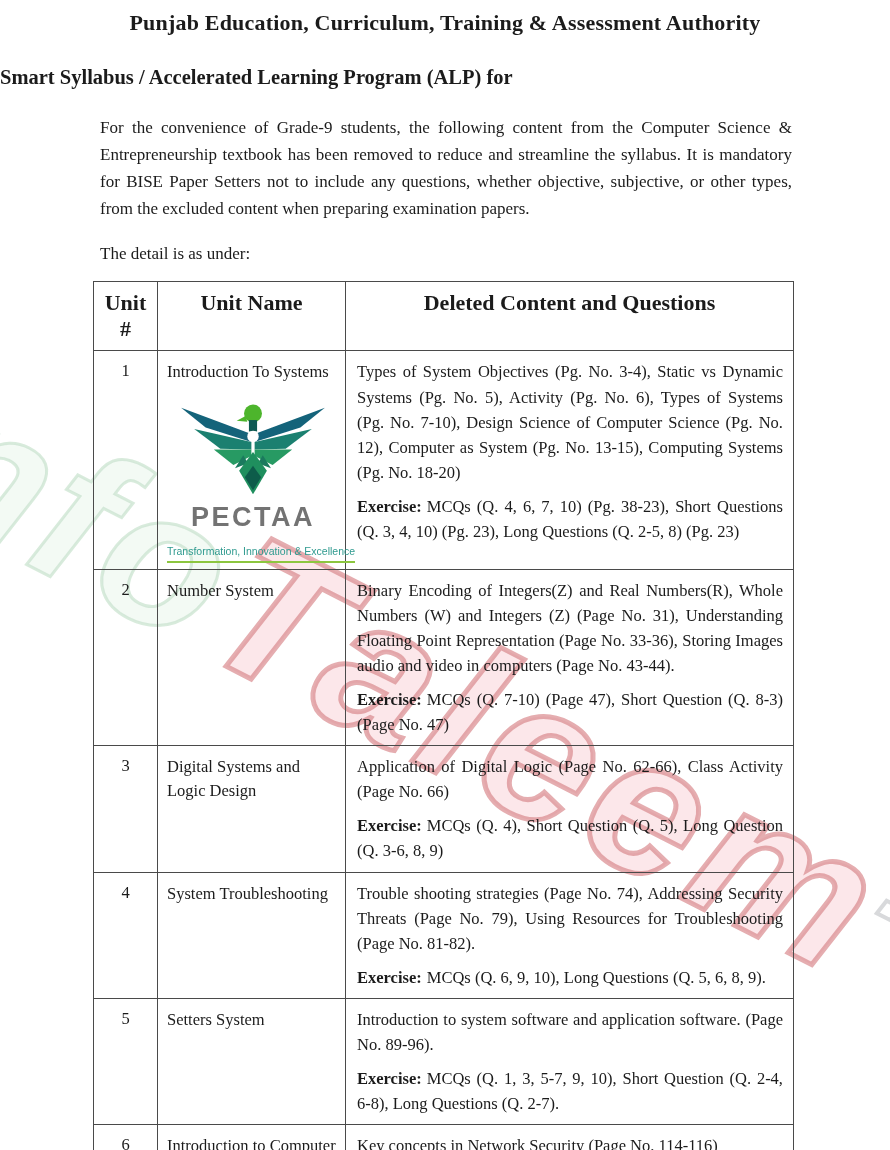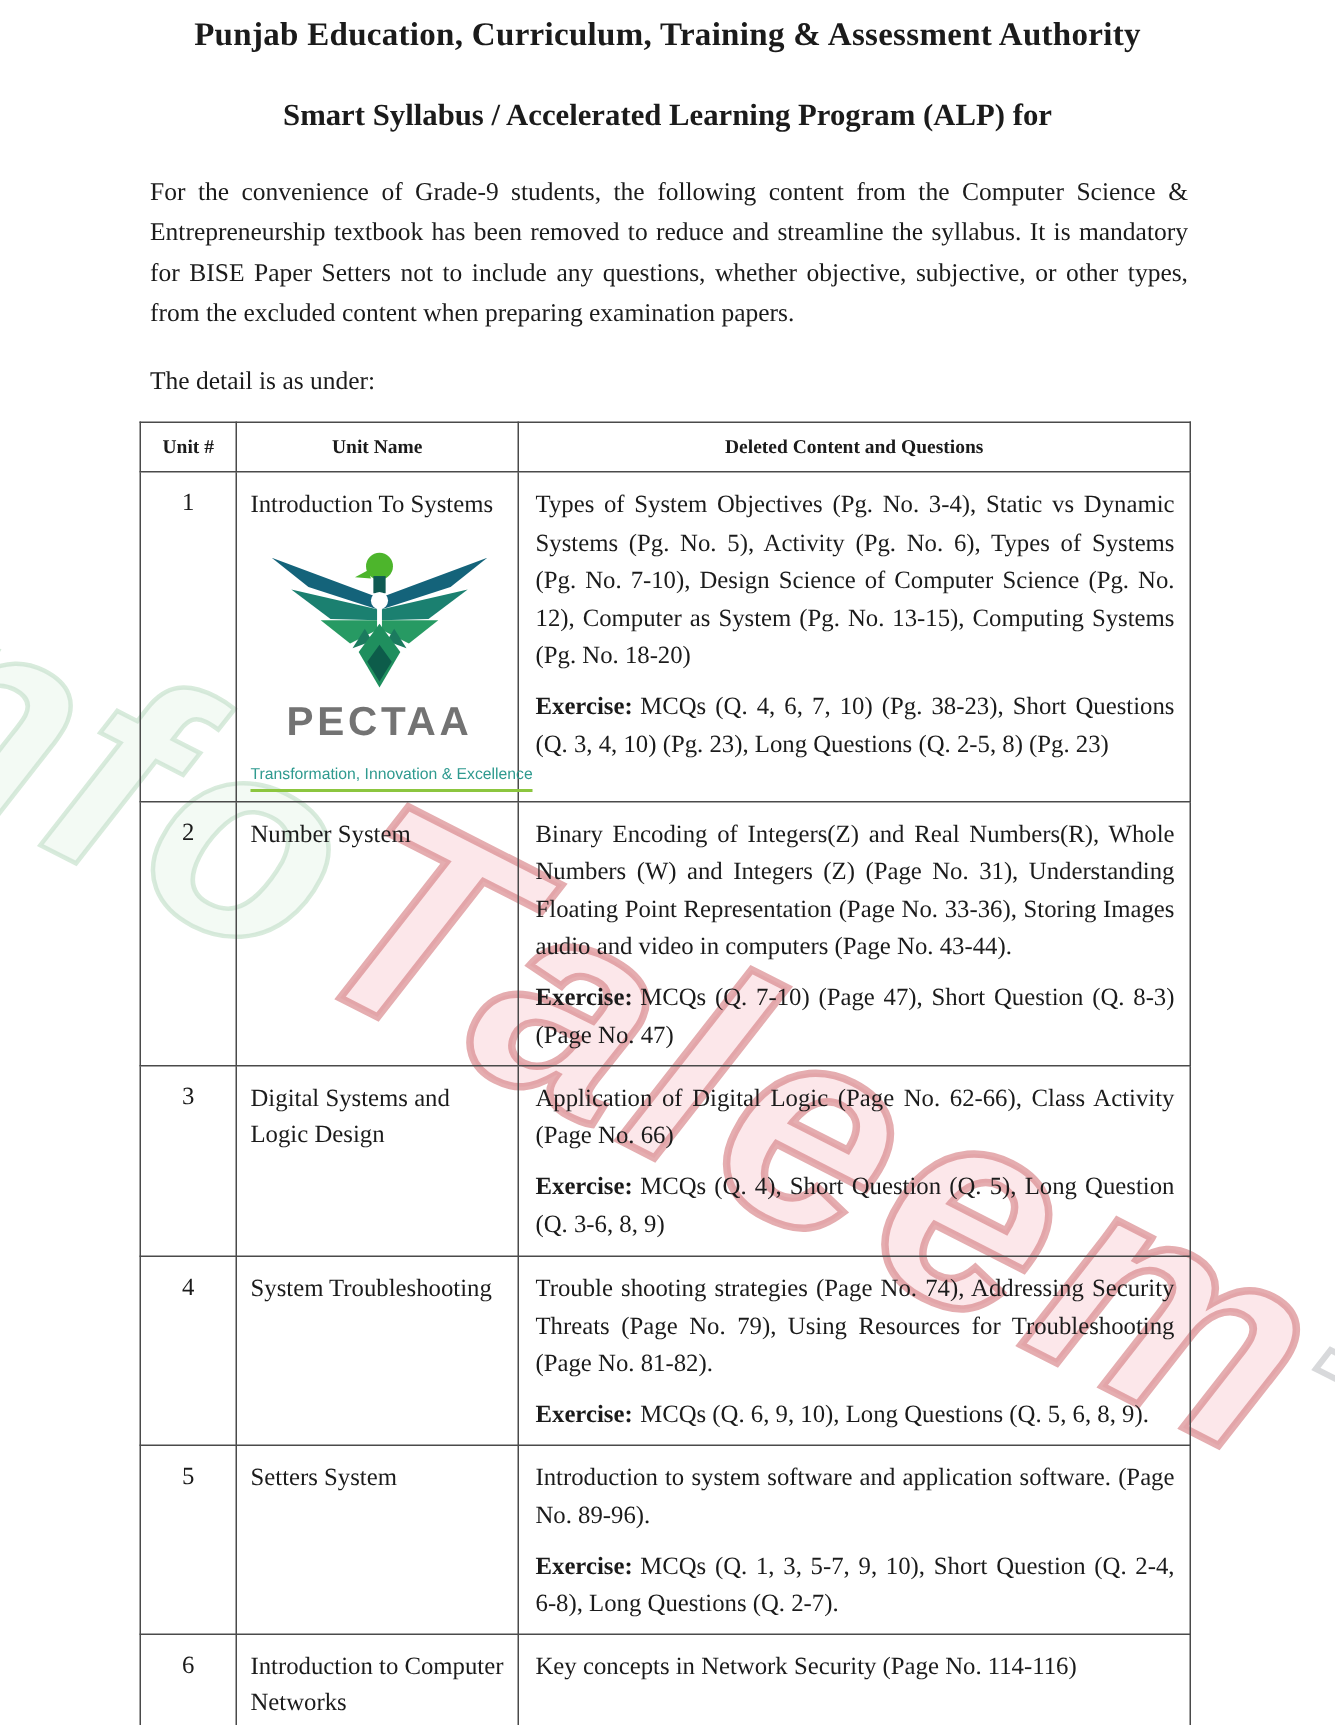--- a/index.html
+++ b/index.html
@@ -54,21 +54,21 @@
   .content { position: relative; z-index: 1; padding-top: 8px; }
 
   .doc-title {
     text-align: center;
     font-size: 22px;
     font-weight: bold;
     margin-top: 2px;
     letter-spacing: 0.2px;
   }
   .doc-subtitle {
-    text-align: center;
+    text-align: left;
     font-size: 20.5px;
     font-weight: bold;
     margin-top: 27px;
     line-height: 1.45;
   }
   .intro {
     margin: 21px 98px 0 100px;
     font-size: 17px;
     line-height: 1.6;
     text-align: justify;
@@ -85,21 +85,21 @@
     width: 700px;
     table-layout: fixed;
     background: transparent;
   }
   .syllabus th, .syllabus td {
     border: 1.5px solid #4a4a4a;
     vertical-align: top;
     background: transparent;
   }
   .syllabus th {
-    font-size: 13px;
+    font-size: 22px;
     font-weight: bold;
     text-align: center;
     padding: 8px 4px;
   }
   .col-unit  { width: 64px; }
   .col-name  { width: 188px; }
   .col-del   { width: 448px; }
   td.c-unit {
     text-align: center;
     font-size: 16.5px;

